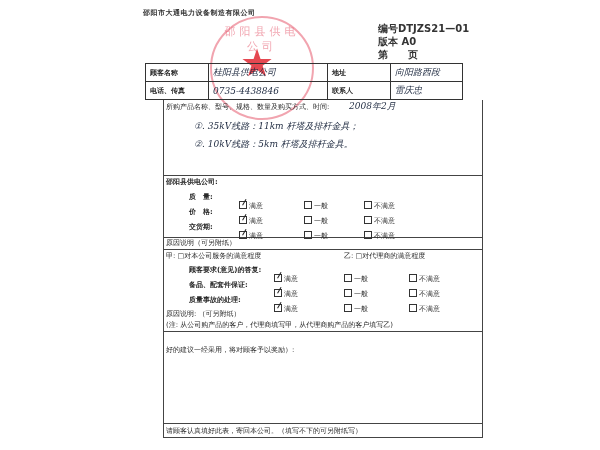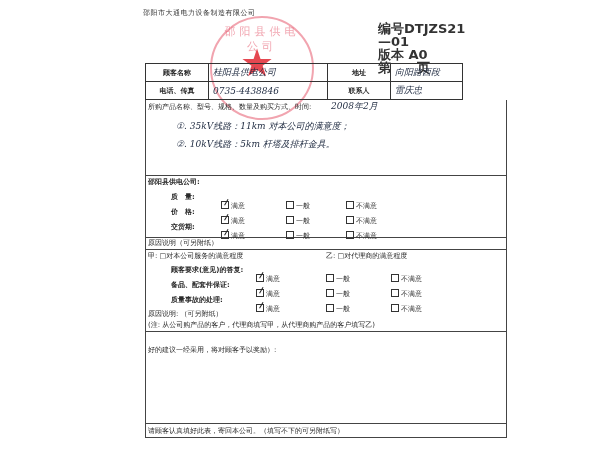--- a/index.html
+++ b/index.html
@@ -1,31 +1,31 @@
 <!DOCTYPE html>
 <html><head>
   <meta charset="utf-8">
   <style>
     html, body { margin:0; padding:0; }
     body {
       width:600px; height:450px; background:#ffffff; position:relative; overflow:hidden;
       font-family:"DejaVu Sans", sans-serif; color:#2a2a2a;
     }
     .page { position:absolute; left:140px; top:0; width:330px; height:450px; }
-    .company { position:absolute; left:3px; top:8px; font-size:7px; font-weight:normal; color:#333; letter-spacing:0.5px; }
+    .company { position:absolute; left:3px; top:8px; font-size:7px; font-weight:bold; color:#333; letter-spacing:0.5px; }
     .title { position:absolute; left:48px; top:27px; font-size:12px; font-weight:bold; letter-spacing:3px; color:#222; }
-    .meta { position:absolute; left:238px; top:22px; font-size:13px; font-weight:bold; line-height:13px; color:#333; }
+    .meta { position:absolute; left:238px; top:22px; font-size:10px; font-weight:bold; line-height:13px; color:#333; }
     .stamp { position:absolute; left:70px; top:16px; width:100px; height:100px; border:2px solid rgba(230,90,110,0.55); border-radius:50%; }
     .stamp-star { position:absolute; left:28px; top:26px; font-size:38px; color:rgba(225,40,50,0.85); line-height:1; }
     .stamp-text { position:absolute; left:6px; top:6px; width:88px; text-align:center; font-size:11px; color:rgba(230,90,110,0.55); letter-spacing:4px; }
     table.top { position:absolute; left:5px; top:63px; width:318px; border-collapse:collapse; font-size:7px; }
     table.top td { border:1.2px solid #333; height:17px; padding:0 4px; }
-    .lbl { font-weight:bold; width:54px; text-align:center; }
+    .lbl { font-weight:bold; width:54px; text-align:left; }
     .hand { font-family:"DejaVu Serif", serif; font-style:italic; font-size:9px; color:#1e2a40; }
-    .box { position:absolute; left:5px; width:318px; border:1.2px solid #444; border-top:none; font-size:7px;padding-left:42px; }
+    .box { position:absolute; left:23px; width:318px; border:1.2px solid #444; border-top:none; font-size:7px; }
     .sec-product { top:100px; height:75px; }
     .sec-sat { top:175px; height:62px; }
     .sec-reason1 { top:237px; height:12px;text-decoration:underline; }
     .sec-jia { top:249px; height:82px; }
     .sec-other { top:331px; height:92px; }
     .sec-footer { top:423px; height:14px; border-bottom:1.2px solid #444; }
     .line { position:absolute; white-space:nowrap; }
     .b { font-weight:bold; }
     .opt { position:absolute; white-space:nowrap;margin-top:9px; }
     .cb { display:inline-block; width:6px; height:6px; border:1px solid #333; margin-right:2px; vertical-align:-1px; position:relative; }
@@ -60,21 +60,21 @@
       <td class="hand">0735-4438846</td>
       <td class="lbl">联系人</td>
       <td class="hand">雷庆忠</td>
     </tr>
   </tbody>
     </table>
 
   <div class="box sec-product">
     <div class="line" style="left:2px;top:2px">所购产品名称、型号、规格、数量及购买方式、时间:</div>
     <div class="line hand" style="left:185px;top:0px">2008年2月</div>
-    <div class="line hand" style="left:30px;top:20px">①. 35kV线路：11km 对本公司的满意度；</div>
+    <div class="line hand" style="left:30px;top:20px">①. 35kV线路：11km 杆塔及排杆金具；</div>
     <div class="line hand" style="left:30px;top:38px">②. 10kV线路：5km 杆塔及排杆金具。</div>
   </div>
 
   <div class="box sec-sat">
     <div class="line b" style="left:2px;top:2px">邵阳县供电公司:</div>
     <div class="line b" style="left:25px;top:17px">质　量:</div>
     <div class="opt" style="left:75px;top:17px"><span class="cb on"></span><span>满意</span></div>
     <div class="opt" style="left:140px;top:17px"><span class="cb"></span><span>一般</span></div>
     <div class="opt" style="left:200px;top:17px"><span class="cb"></span><span>不满意</span></div>
 

